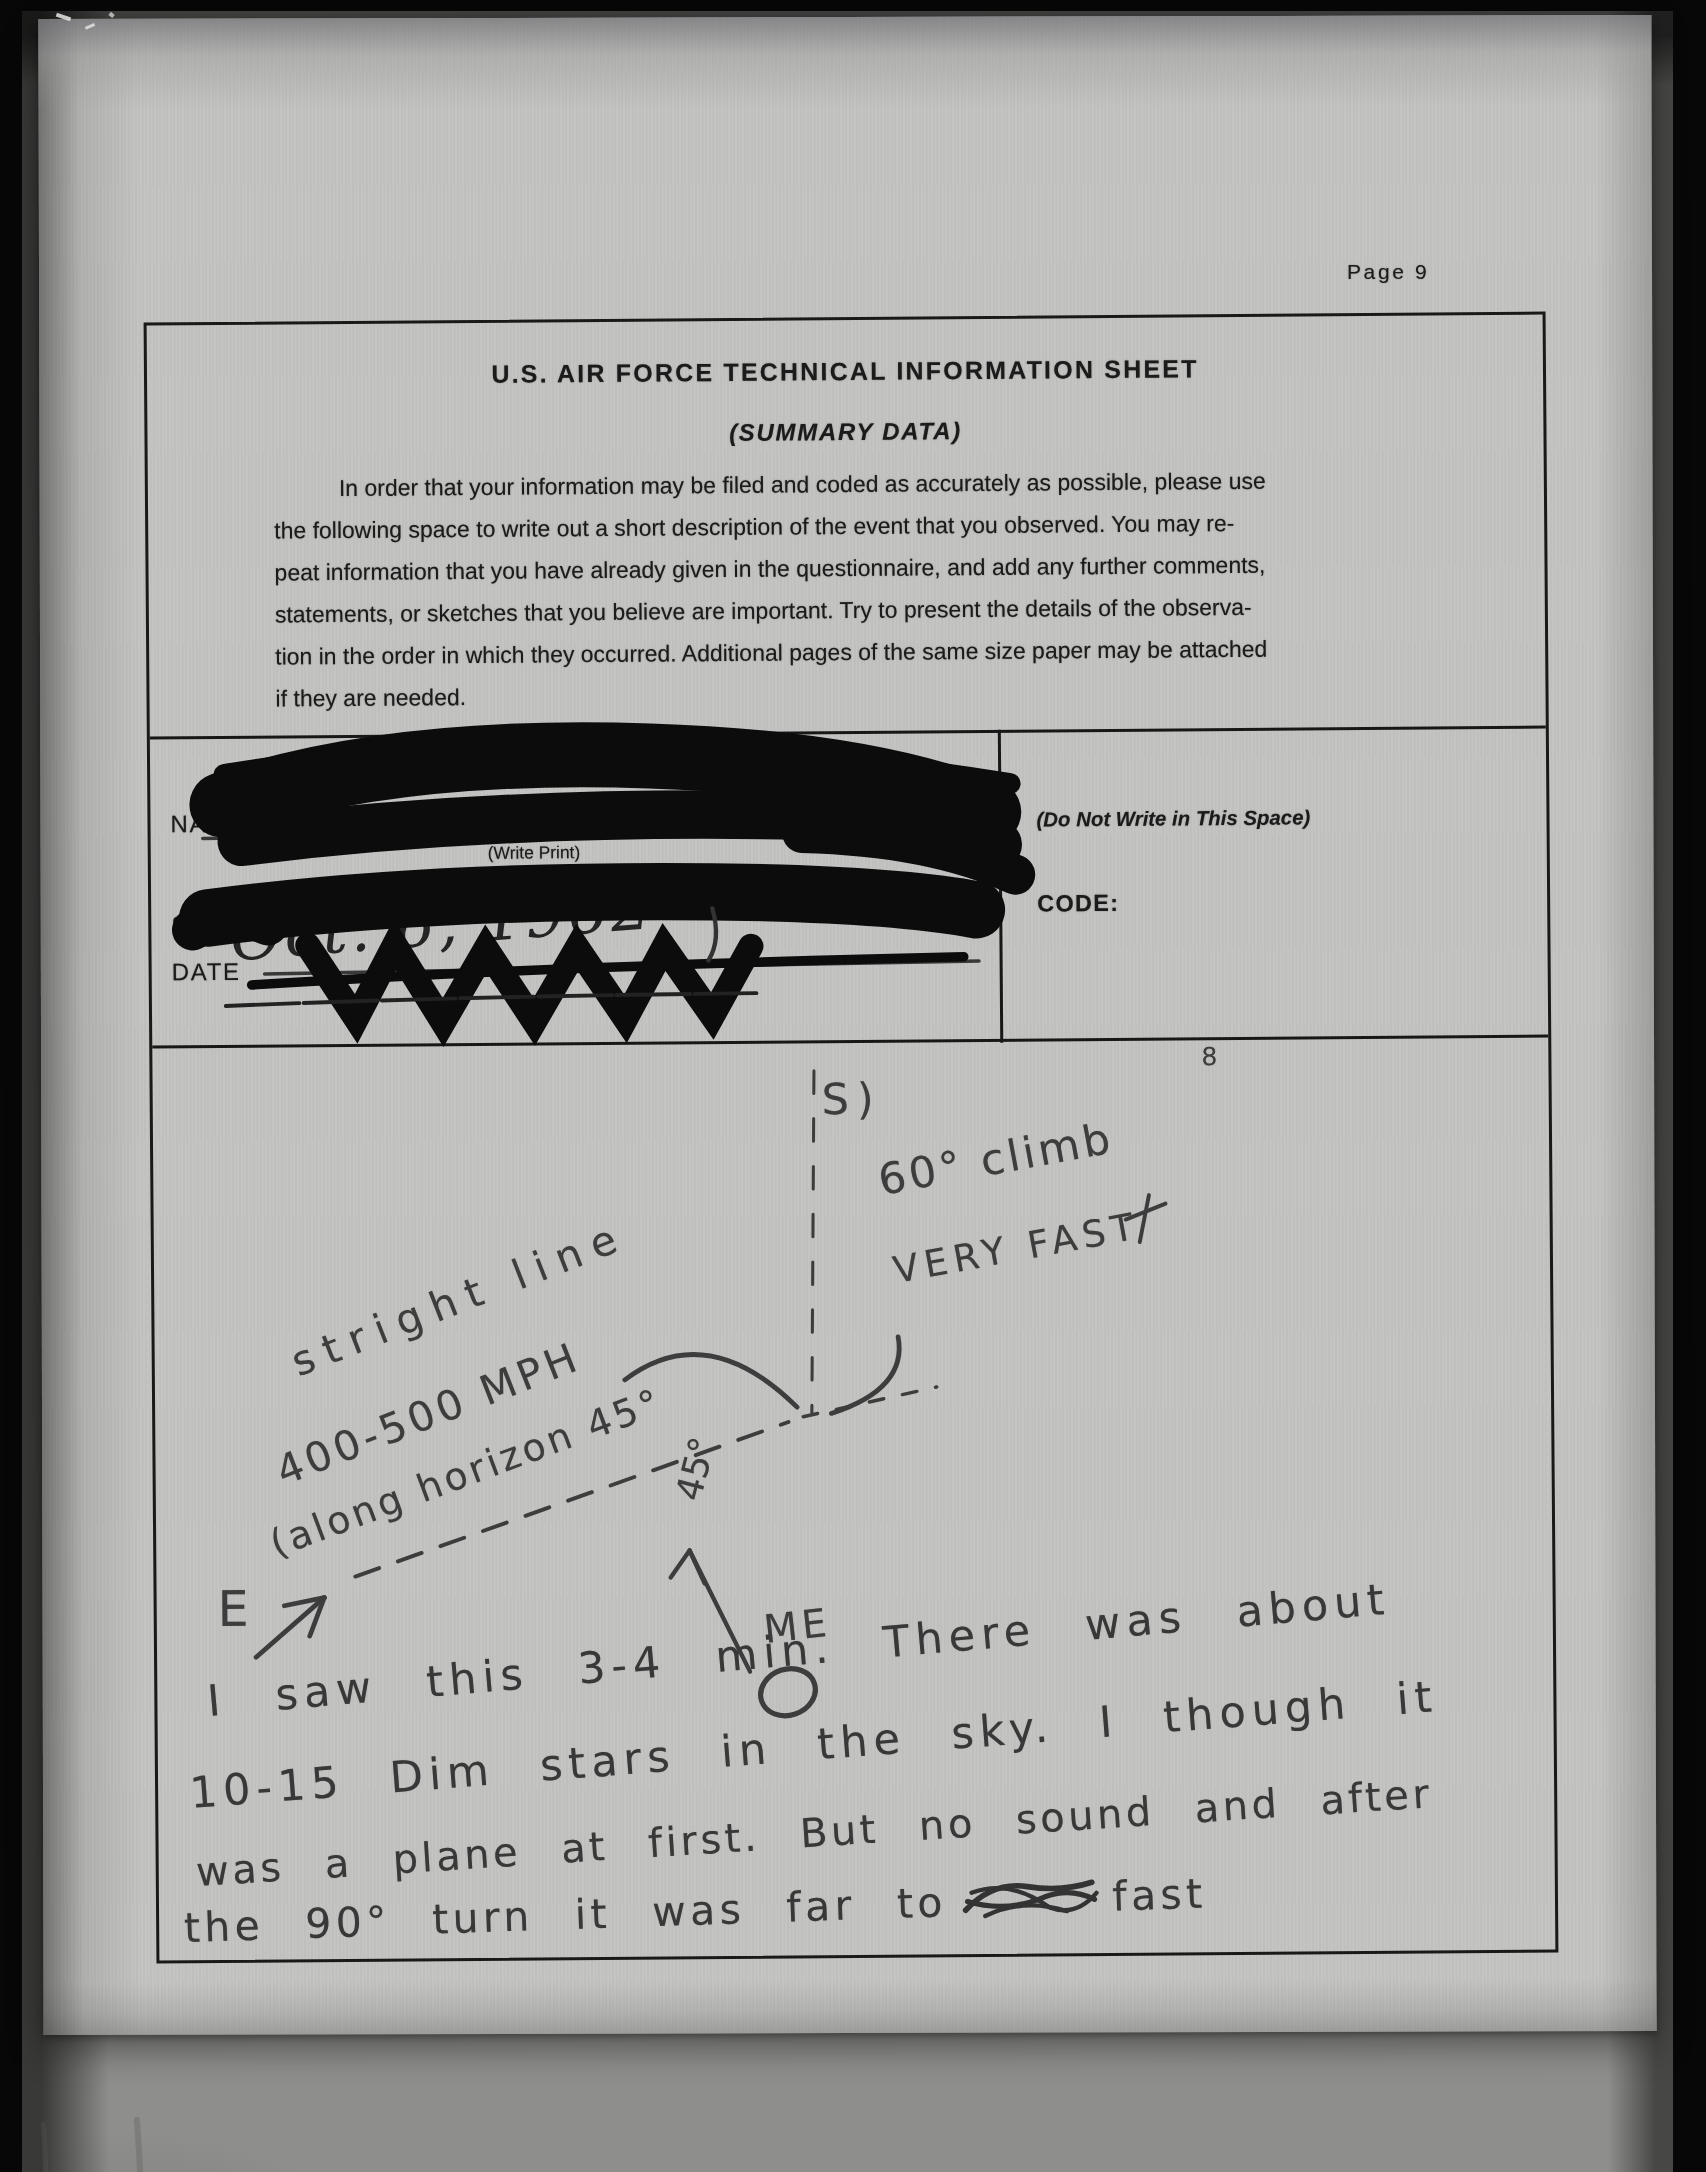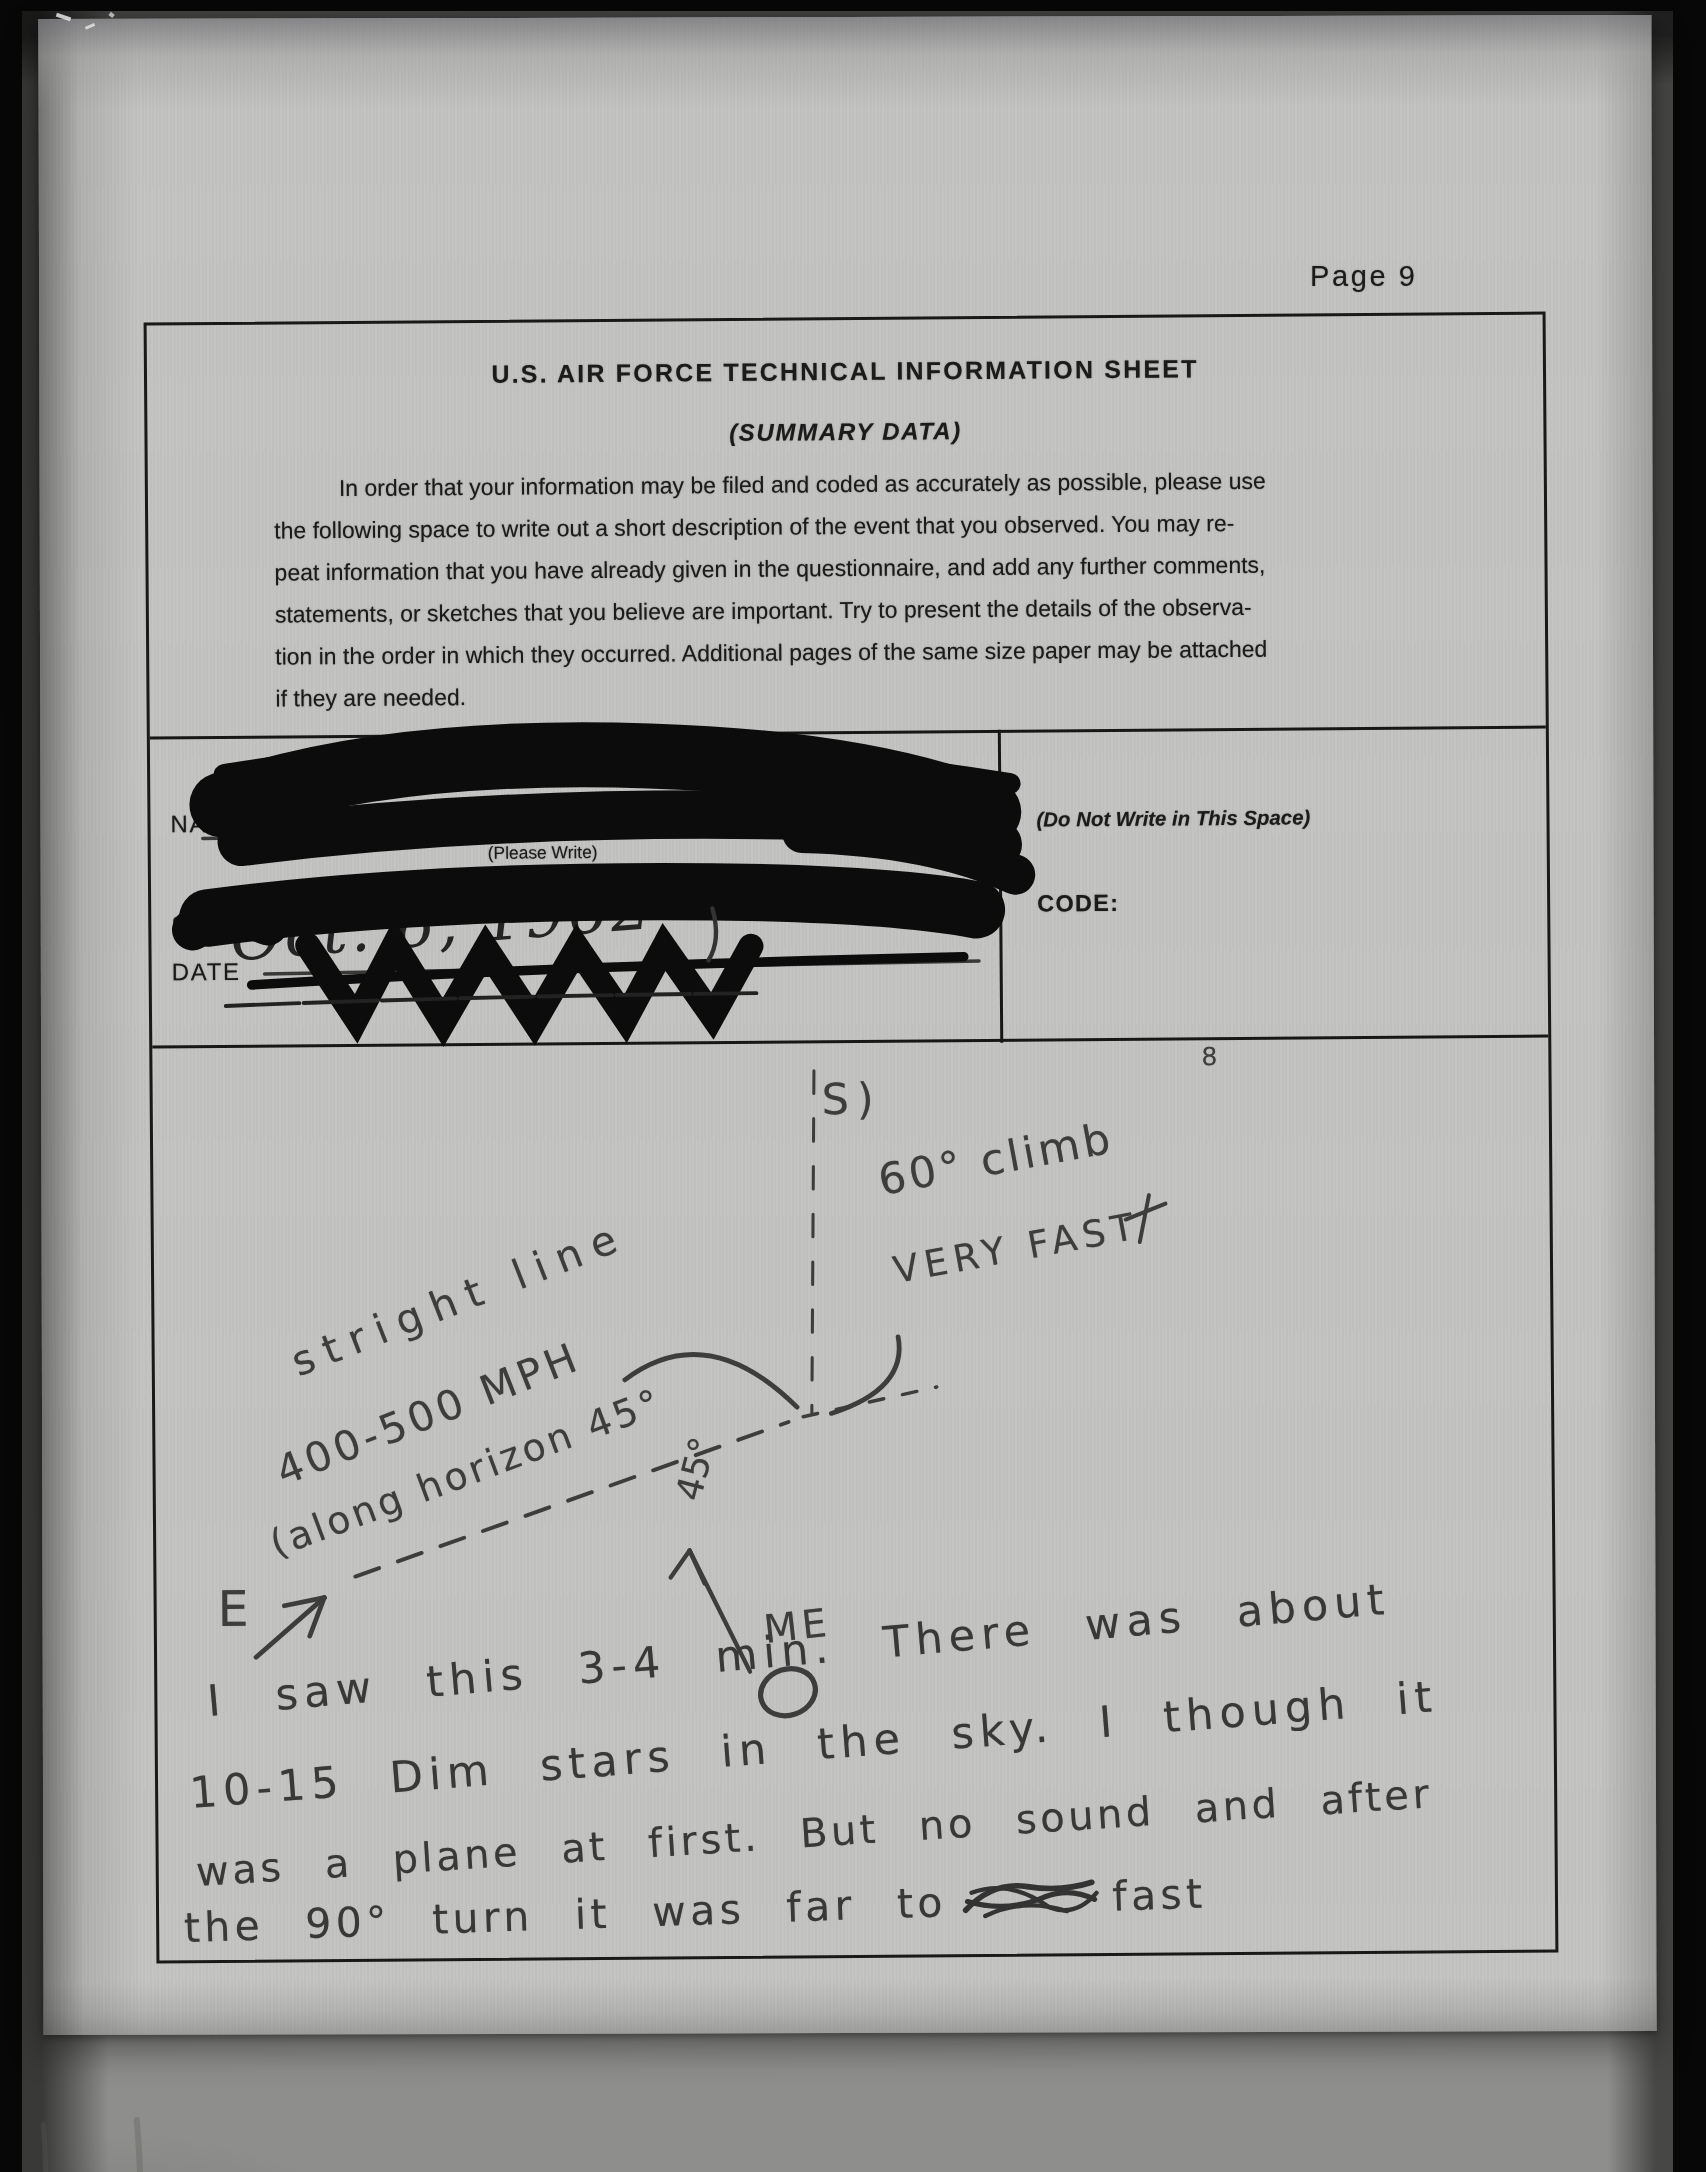--- a/index.html
+++ b/index.html
@@ -58,42 +58,42 @@
       <path d="M30,640 Q60,540 120,460" stroke-width="8" opacity=".22"></path>
     </g>
   </svg>
 
   <div class="paper"></div>
 
   <div class="speck" style="left:56px;top:14.8px;width:14.8px;height:3.9px;transform:rotate(18deg);opacity:.85;"></div>
   <div class="speck" style="left:85px;top:25px;width:9.6px;height:3px;transform:rotate(-24deg);opacity:.8;"></div>
   <div class="speck" style="left:109px;top:13px;width:5.2px;height:4.3px;transform:rotate(40deg);opacity:.7;"></div>
 
-  <div class="abs print" style="left:1310px;top:260px;font-size:29px;letter-spacing:2.6px;">Page 9</div>
+  <div class="abs print" style="left:1347px;top:260px;font-size:21px;letter-spacing:2.6px;">Page 9</div>
 
   <div class="form-box">
 
     <div class="hdiv" style="top:411px;"></div>
     <div class="hdiv" style="top:720px;"></div>
     <div class="vdiv" style="left:848px;top:411px;height:313px;"></div>
 
     <div class="abs print" style="left:0;top:37px;width:1396px;text-align:center;font-size:25px;font-weight:bold;letter-spacing:2.2px;">U.S. AIR FORCE TECHNICAL INFORMATION SHEET</div>
     <div class="abs print" style="left:0;top:98px;width:1396px;text-align:center;font-size:24px;font-weight:bold;font-style:italic;letter-spacing:1.7px;">(SUMMARY DATA)</div>
 
     <div class="abs print" style="left:126px;top:143px;width:1173px;">
       <div class="para-line" style="text-indent:65px;">In order that your information may be filed and coded as accurately as possible, please use</div>
       <div class="para-line">the following space to write out a short description of the event that you observed.  You may re-</div>
       <div class="para-line">peat information that you have already given in the questionnaire, and add any further comments,</div>
       <div class="para-line">statements, or sketches that you believe are important.  Try to present the details of the observa-</div>
       <div class="para-line">tion in the order in which they occurred.  Additional pages of the same size paper may be attached</div>
       <div class="para-line">if they are needed.</div>
     </div>
 
     <div class="abs print label" style="left:20px;top:485px;">NAME</div>
-    <div class="abs print" style="left:337px;top:520px;font-size:17.4px;">(Please Write)</div>
+    <div class="abs print" style="left:337px;top:520px;font-size:17.4px;">(Write Print)</div>
     <div class="abs print label" style="left:20px;top:586px;">SIGNATURE</div>
     <div class="abs print label" style="left:20px;top:633px;text-align:right;">DATE</div>
 
     <div class="abs print" style="left:886px;top:490px;font-size:20.4px;font-style:italic;font-weight:600;">(Do Not Write in This Space)</div>
     <div class="abs print" style="left:886px;top:572px;font-size:23.5px;font-weight:700;letter-spacing:1.3px;">CODE:</div>
 
     <div class="abs cursive" style="left:76px;top:578px;font-size:63px;transform:rotate(-4deg);transform-origin:left top;letter-spacing:2.6px;">Oct. 6, 1962</div>
 
     <svg class="overlay" width="1402" height="1641" viewBox="0 0 3228 3778">
       <g stroke="#161616" fill="none" stroke-linecap="round">

